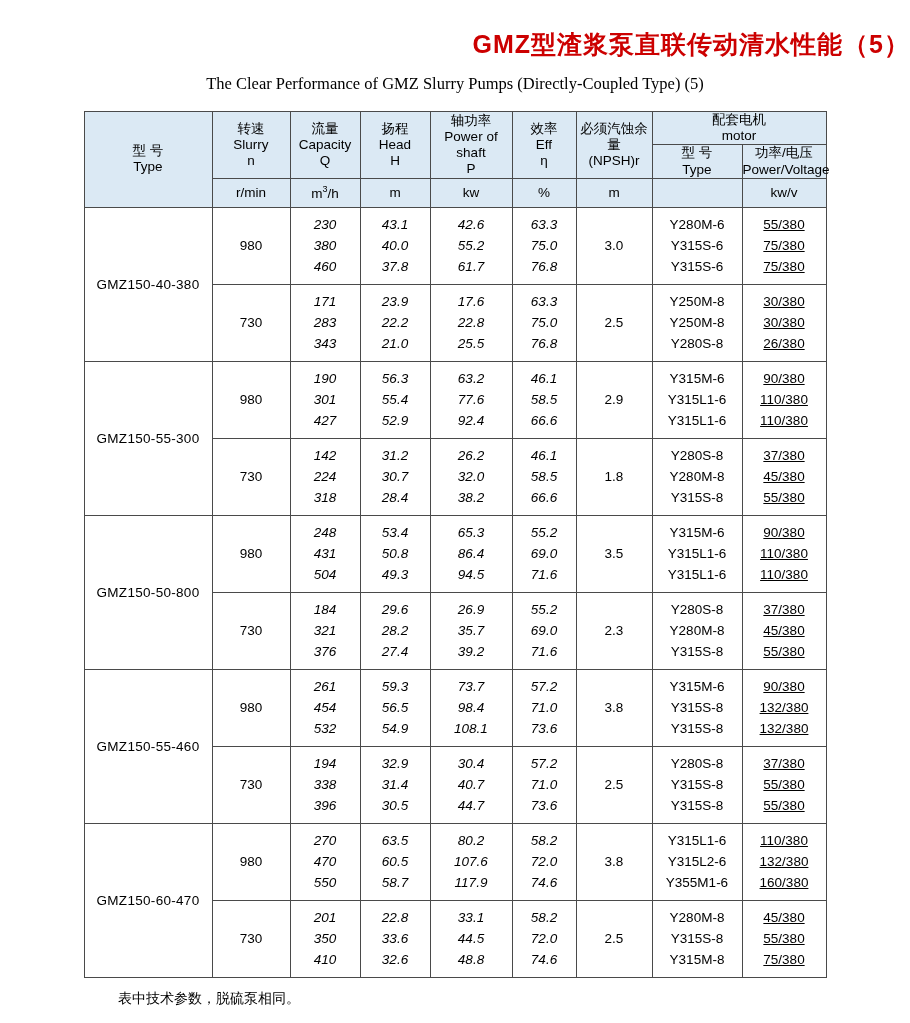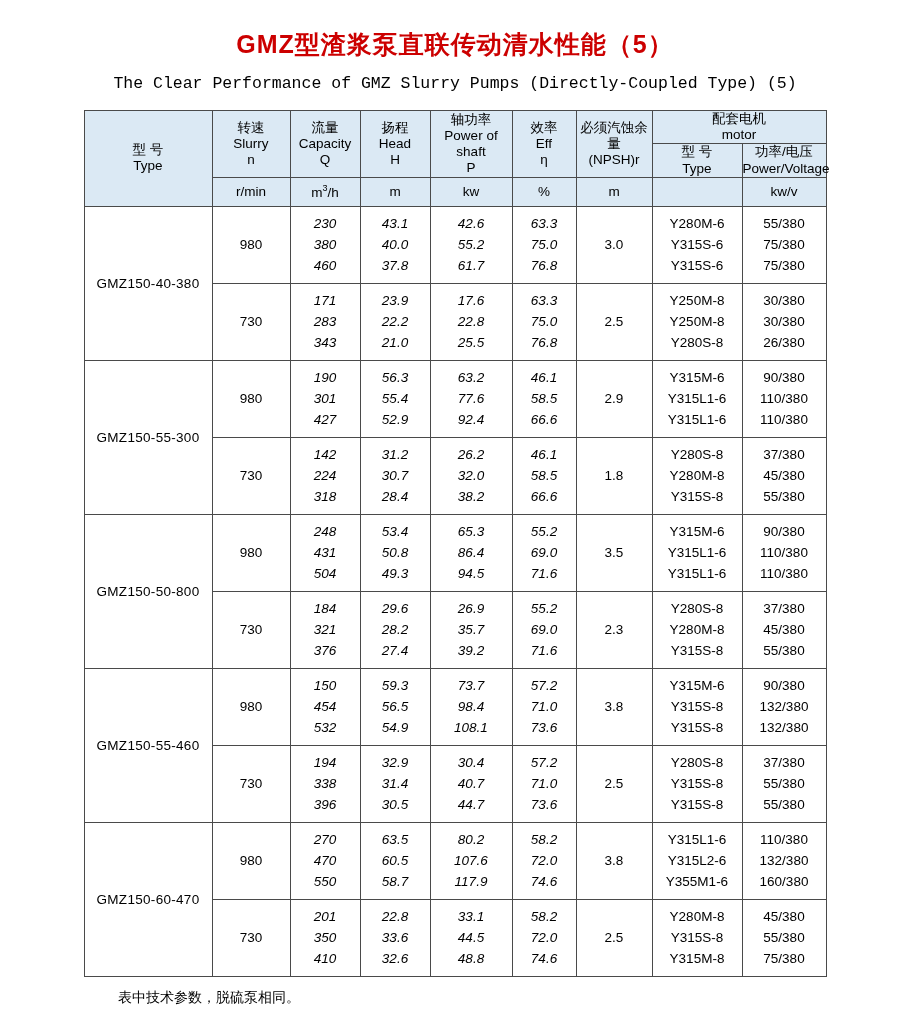--- a/index.html
+++ b/index.html
@@ -14,35 +14,35 @@
     color: #000000;
     overflow: hidden;
   }
   .page {
     position: relative;
     width: 910px;
     height: 1023px;
     box-sizing: border-box;
   }
   .title-cn {
-    text-align: center;
+    text-align: right;
     color: #cc0000;
     font-weight: bold;
     font-size: 25px;
     letter-spacing: 1px;
     margin-top: 28px;
     margin-bottom: 0;
   }
   .title-en {
     text-align: center;
     color: #000000;
     font-size: 16.5px;
     margin-top: 13px;
     margin-bottom: 0;
-    font-family: Liberation Mono, monospace;
+    font-family: Liberation Serif, serif;
   }
   table.perf {
     border-collapse: collapse;
     margin: 17px auto 0 auto;
     width: 742px;
     table-layout: fixed;
   }
   table.perf td, table.perf th {
     border: 1px solid #4a4a4a;
     text-align: center;
@@ -84,20 +84,21 @@
   }
   .motor-type {
     font-size: 14px;
     line-height: 1.58;
     white-space: pre-line;
   }
   .motor-pw {
     font-size: 14px;
     line-height: 1.58;
     white-space: pre-line;
+    text-decoration: underline;
   }
   .data-row td { height: 76px; }
   .footnote {
     margin: 12px 0 8px 118px;
     font-size: 14px;
   }
   sup { font-size: 9px; vertical-align: super; }
   .col-type { width: 128px; }
   .col-speed { width: 78px; }
   .col-q { width: 70px; }
@@ -325,21 +326,21 @@
 Y280M-8
 Y315S-8</td>
         <td class="motor-pw">37/380
 45/380
 55/380</td>
       </tr>
 
       <tr class="data-row">
         <td rowspan="2" class="type-cell">GMZ150-55-460</td>
         <td class="speed-cell">980</td>
-        <td class="triple">150
+        <td class="triple">261
 454
 532</td>
         <td class="triple">59.3
 56.5
 54.9</td>
         <td class="triple">73.7
 98.4
 108.1</td>
         <td class="triple">57.2
 71.0

